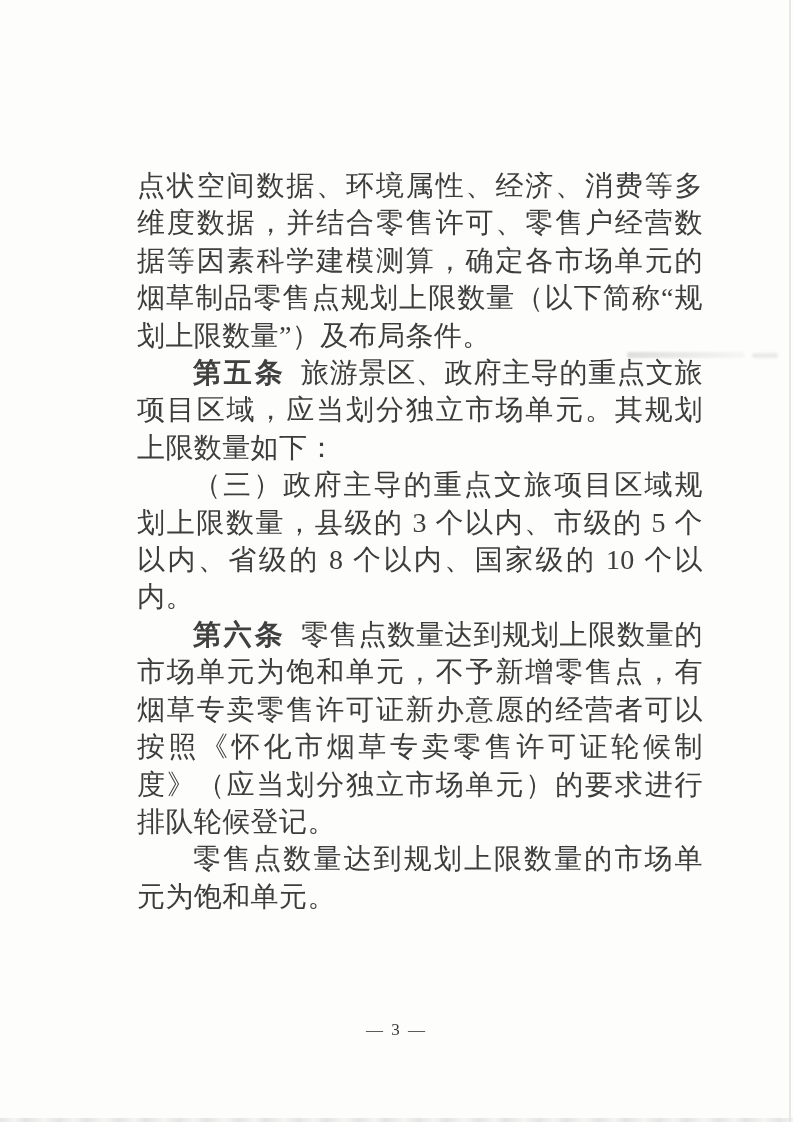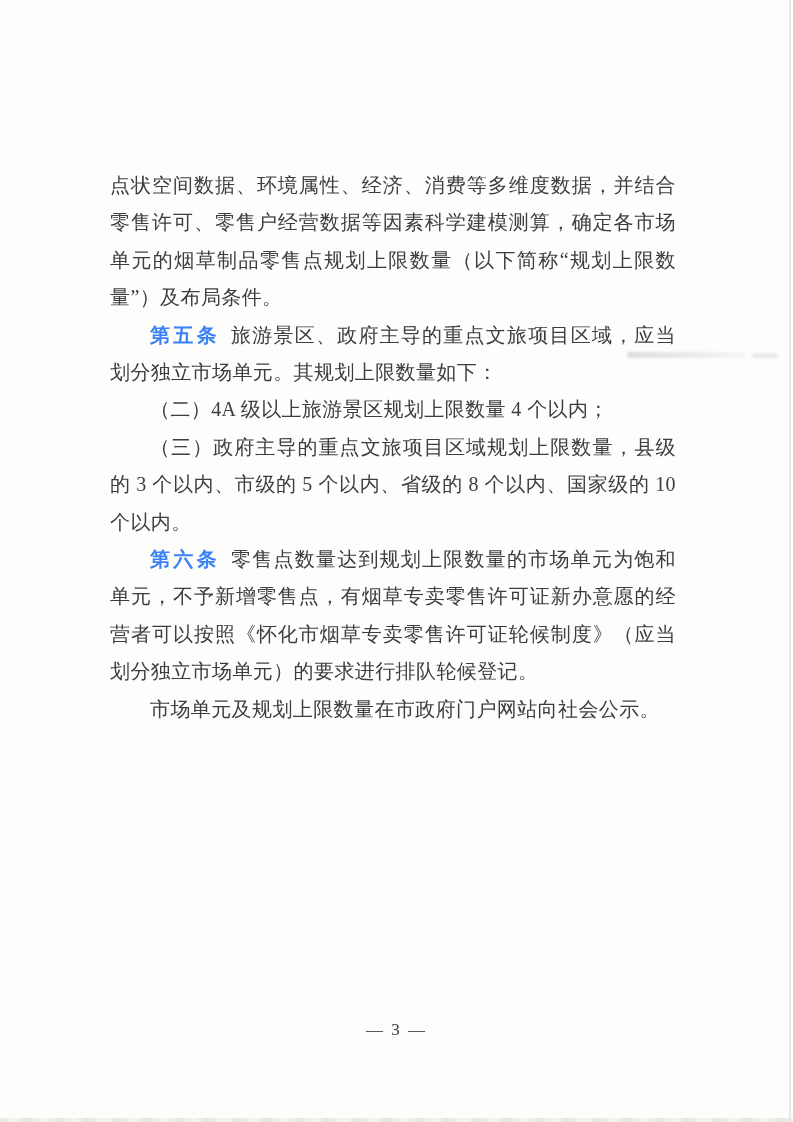--- a/index.html
+++ b/index.html
@@ -13,39 +13,39 @@
     overflow: hidden;
     background: #fdfdfc;
     font-family: "Liberation Serif", "DejaVu Serif", serif;
   }
   .page {
     position: absolute;
     inset: 0;
   }
   .doc-body {
     position: absolute;
-    left: 110px;
+    left: 137px;
     top: 167px;
     width: 566px;
     color: #3d3d3d;
-    font-size: 20px;
+    font-size: 28px;
     line-height: 37.4px;
     text-align: justify;
     letter-spacing: 0.4px;
   }
   .para {
     margin: 0;
     text-indent: 2em;
   }
   .para.flush {
     text-indent: 0;
   }
   .article-num {
     font-weight: bold;
-    color: #3b82f6;
+    color: #404040;
     letter-spacing: 2.5px;
     margin-right: 0.55em;
   }
   .page-number {
     position: absolute;
     left: 0;
     right: 0;
     top: 1020px;
     text-align: center;
     color: #3c3c3c;
@@ -102,35 +102,32 @@
 
     <p class="para flush">
       <span>点状空间数据、环境属性、经济、消费等多维度数据，并结合零售许可、零售户经营数据等因素科学建模测算，确定各市场单元的烟草制品零售点规划上限数量（以下简称“规划上限数量”）及布局条件。</span>
     </p>
 
     <p class="para">
       <span class="article-num">第五条</span><span>旅游景区、政府主导的重点文旅项目区域，应当划分独立市场单元。其规划上限数量如下：</span>
     </p>
 
 
-    <p class="para">
-      <span>（二）4A 级以上旅游景区规划上限数量 4 个以内；</span>
-    </p>
 
     <p class="para">
       <span>（三）政府主导的重点文旅项目区域规划上限数量，县级的 3 个以内、市级的 5 个以内、省级的 8 个以内、国家级的 10 个以内。</span>
     </p>
 
     <p class="para">
       <span class="article-num">第六条</span><span>零售点数量达到规划上限数量的市场单元为饱和单元，不予新增零售点，有烟草专卖零售许可证新办意愿的经营者可以按照《怀化市烟草专卖零售许可证轮候制度》（应当划分独立市场单元）的要求进行排队轮候登记。</span>
     </p>
 
 
     <p class="para">
-      <span>市场单元及规划上限数量在市政府门户网站向社会公示。</span>
+      <span>零售点数量达到规划上限数量的市场单元为饱和单元。</span>
     </p>
 
   </div>
 
   <div class="page-number">— 3 —</div>
 
   <div class="smudge-1"></div>
   <div class="smudge-2"></div>
   <div class="edge-line-right"></div>
   <div class="edge-noise-bottom"></div>

